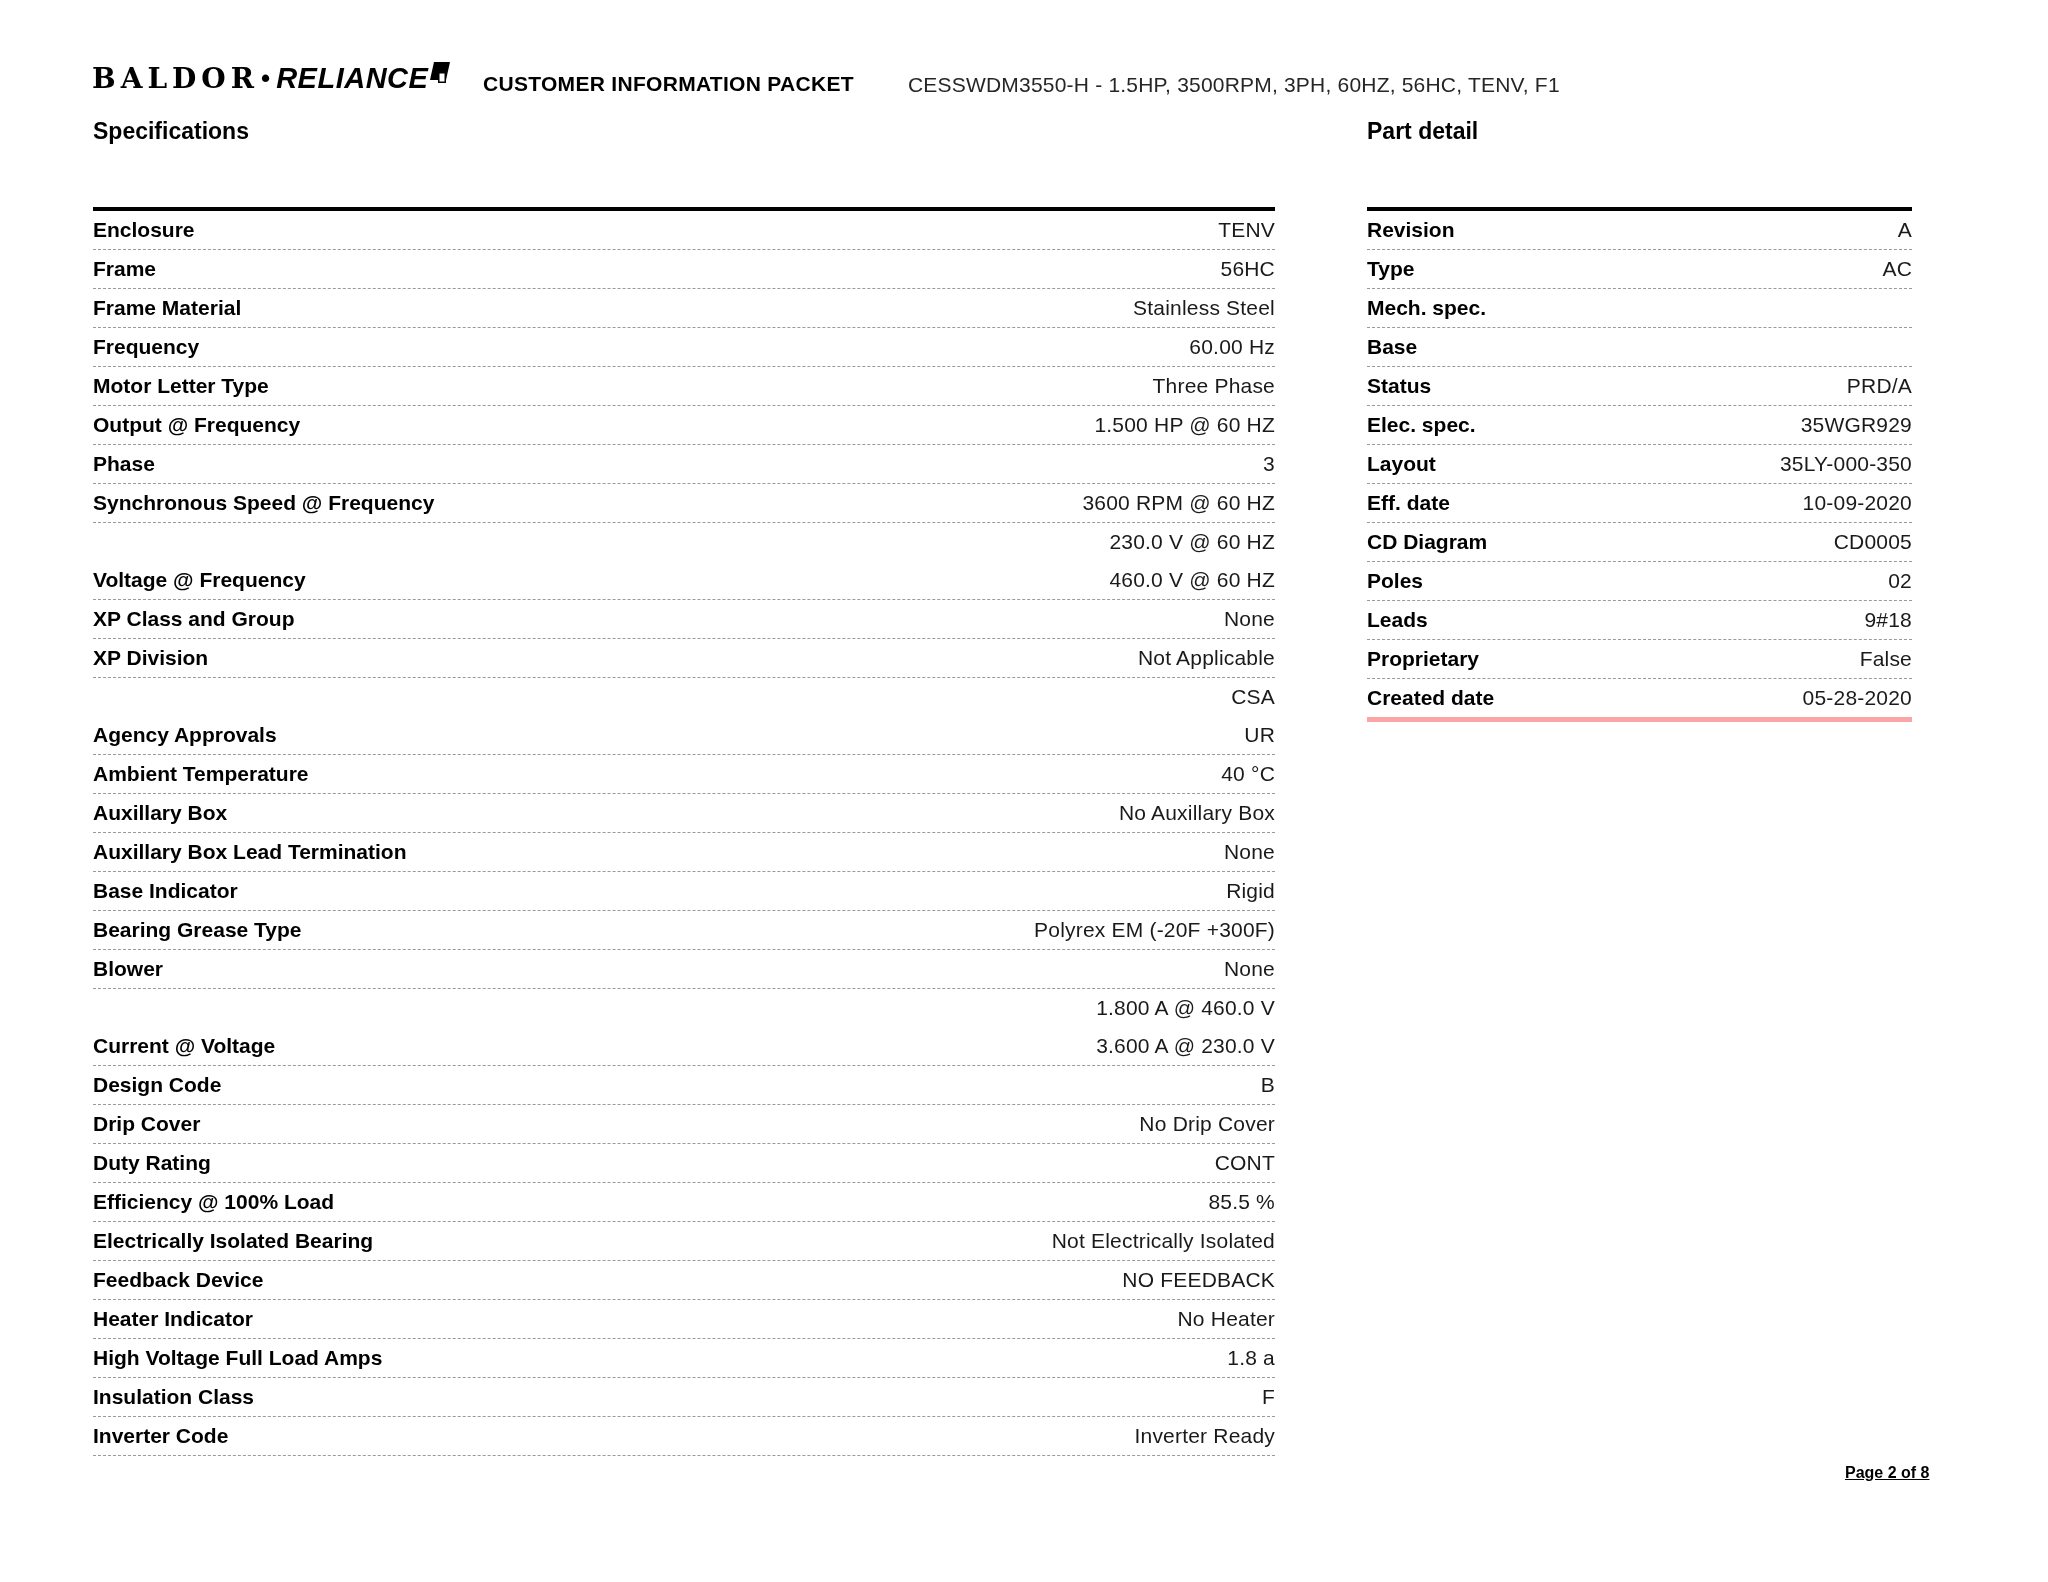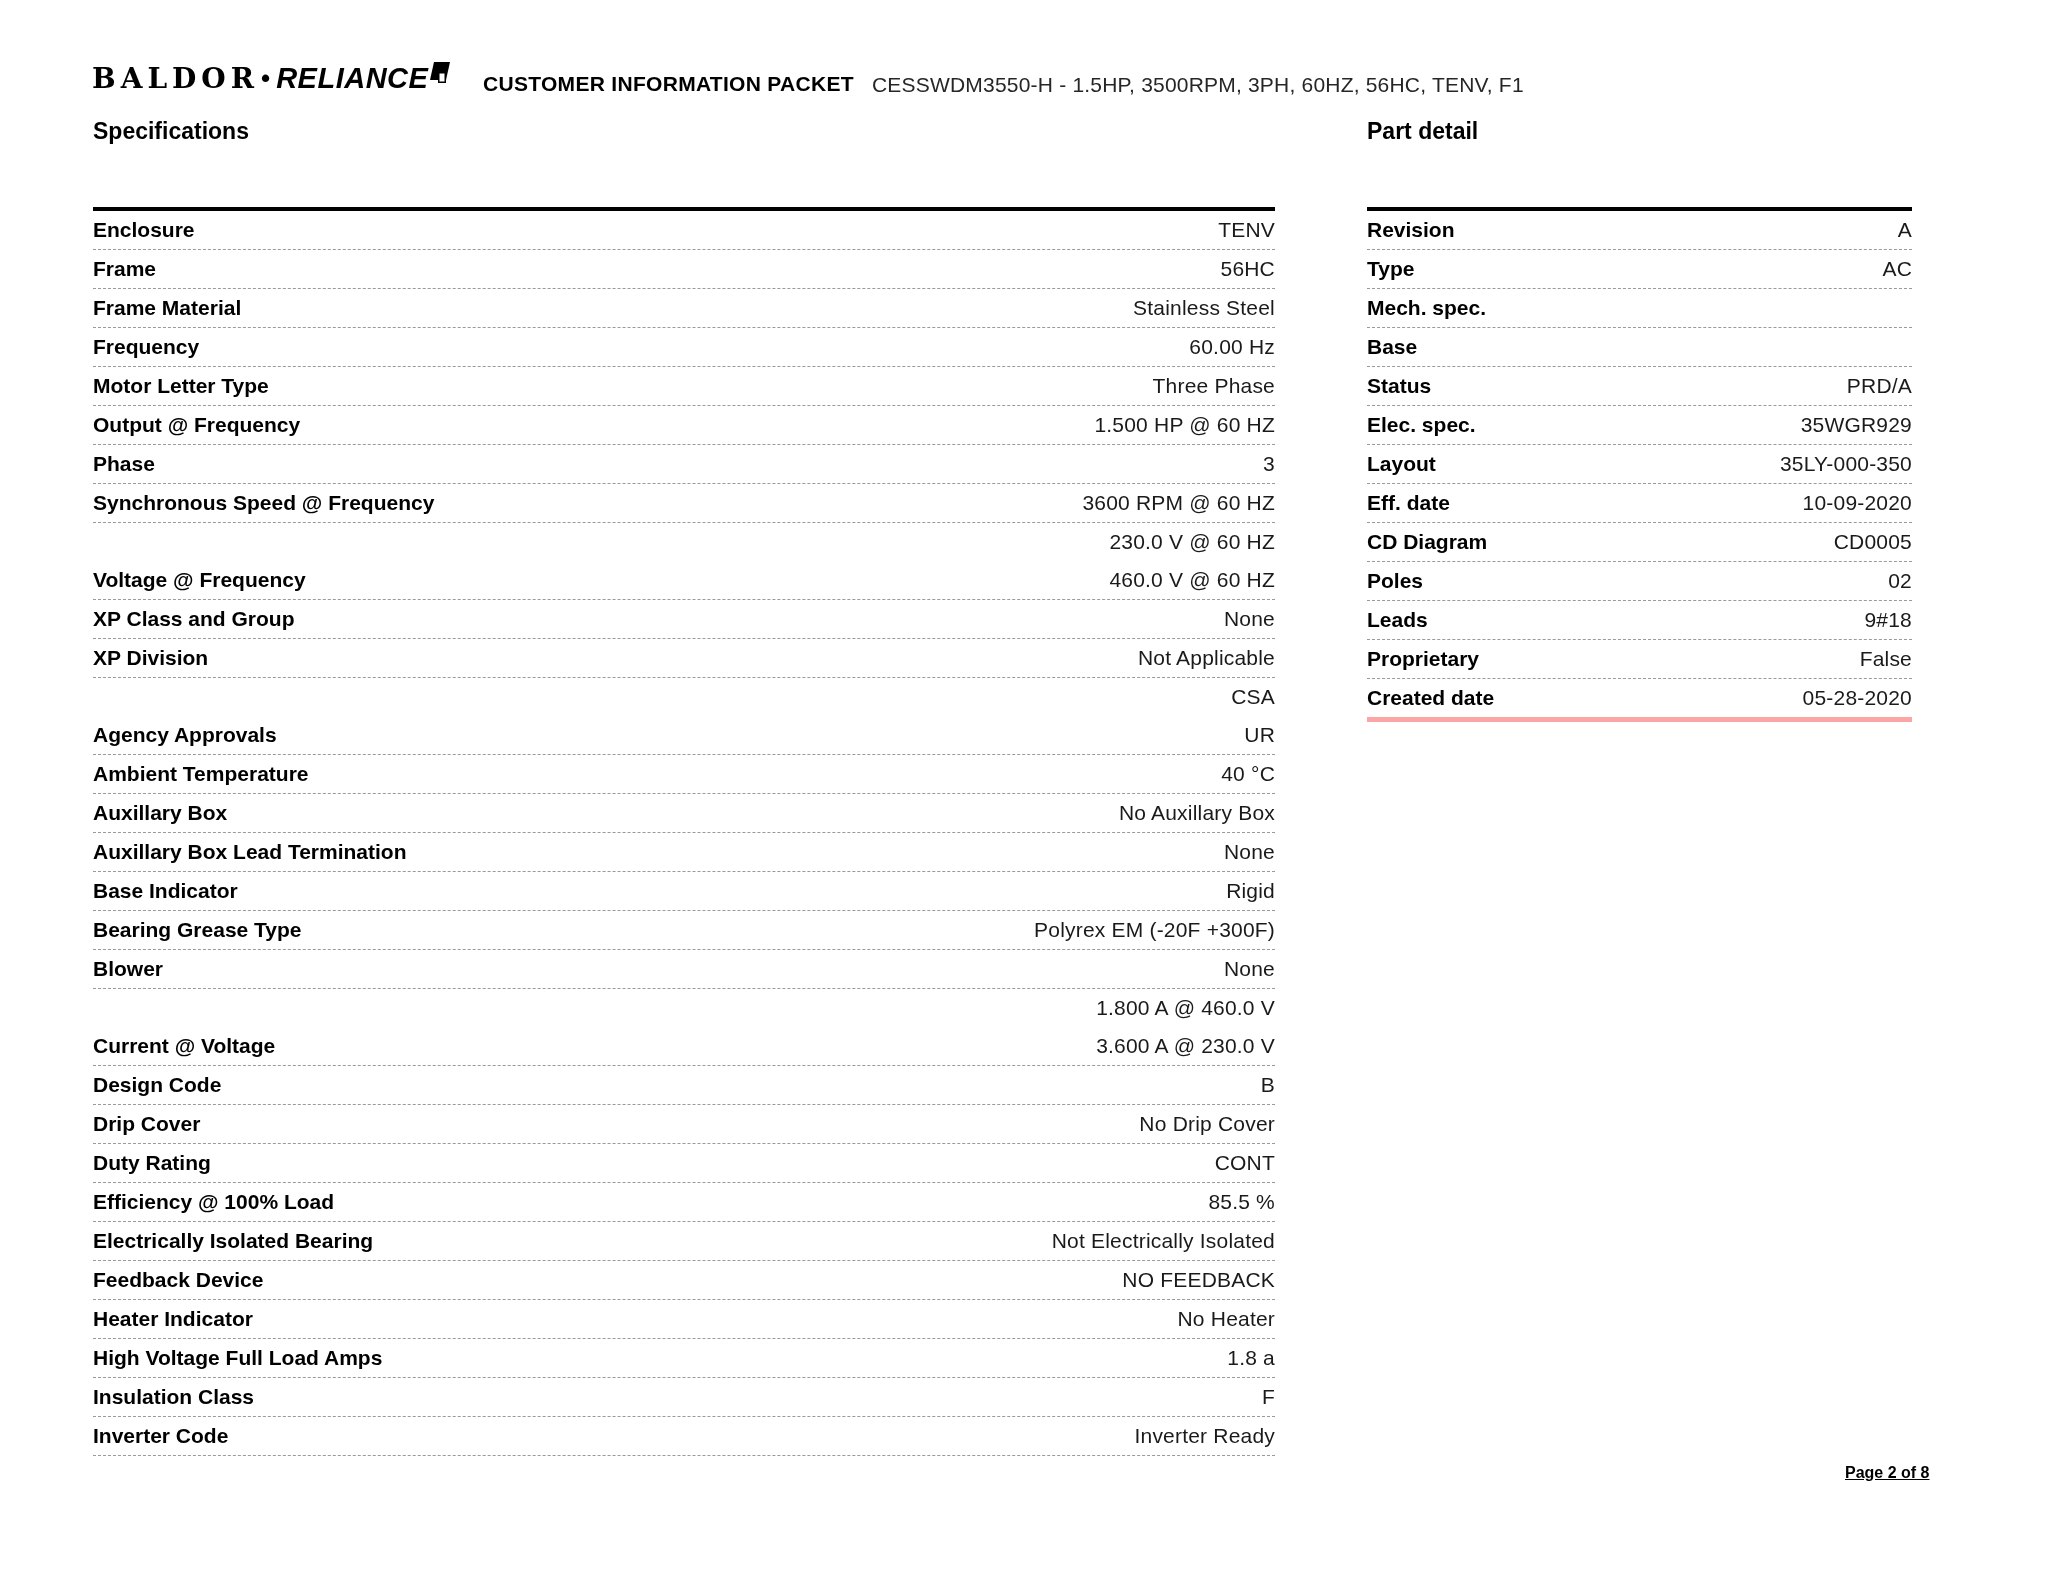--- a/index.html
+++ b/index.html
@@ -27,21 +27,21 @@
     font-family:"Liberation Sans", sans-serif;
     font-style:italic; font-weight:900; font-size:29px; letter-spacing:0.5px; color:#000;
   }
   .logo-mark { margin-left:2px; margin-top:-8px; }
   .doc-title {
     position:absolute; left:483px; top:72px;
     font-size:21px; font-weight:700; letter-spacing:0.3px; color:#000;
     white-space:nowrap;
   }
   .part-title {
-    position:absolute; left:872px; top:73px;
+    position:absolute; left:908px; top:73px;
     font-size:21px; font-weight:400; color:#262626;
     white-space:nowrap; letter-spacing:0.2px;
   }
 
   
   .section { position:absolute; top:118px; }
   .section-spec { left:93px; width:1182px; }
   .section-part { left:1367px; width:545px; }
   .section-title { font-size:23px; font-weight:700; color:#000; height:28px; }
   .spec-table { margin-top:61px; border-top:4px solid #000; }

